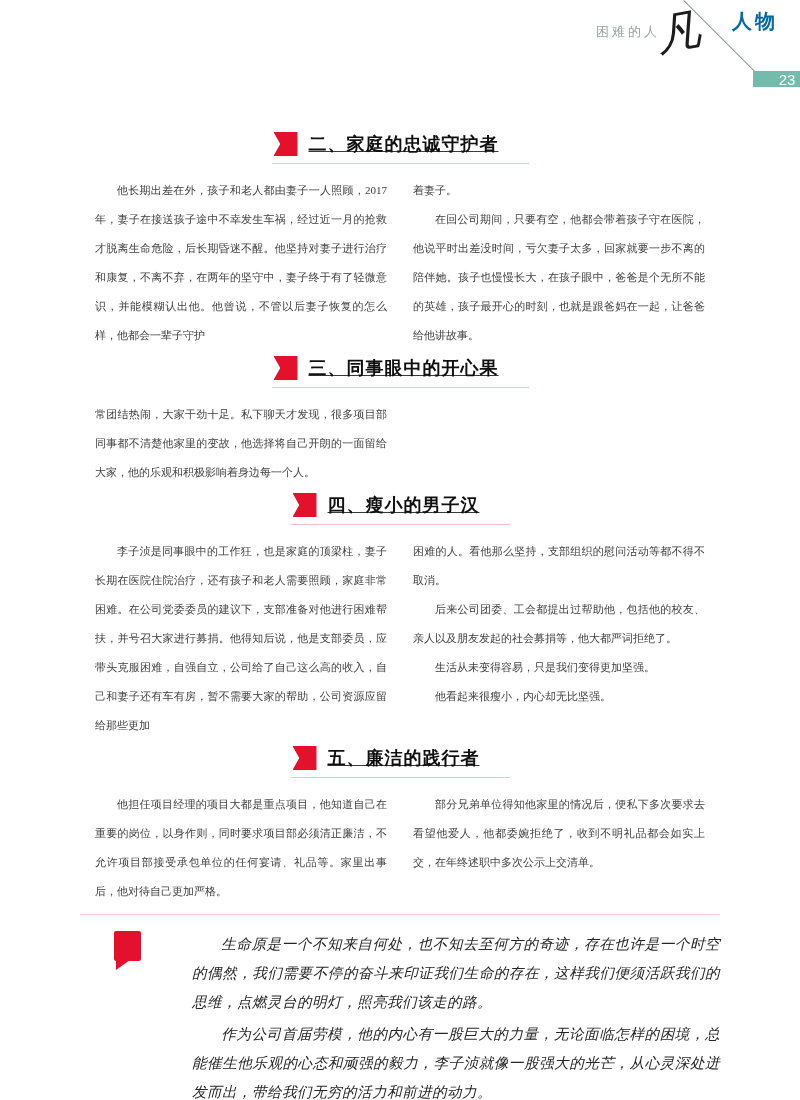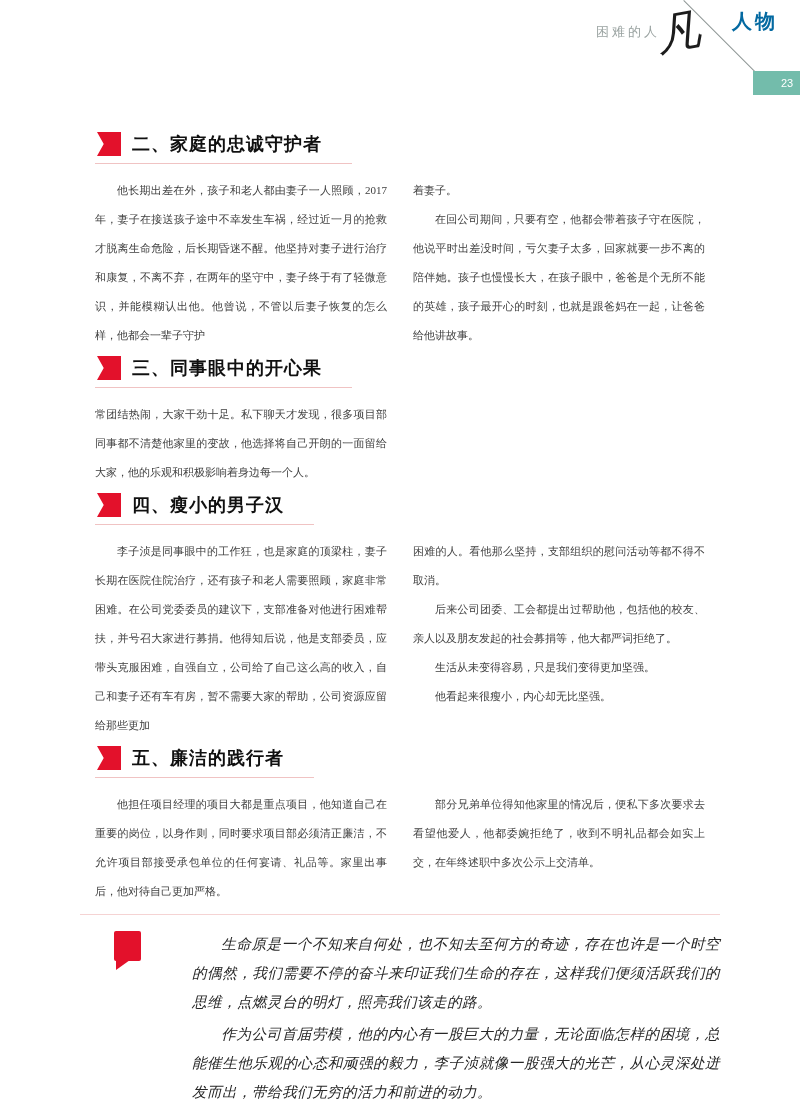--- a/index.html
+++ b/index.html
@@ -24,31 +24,31 @@
   .diag-line {
     position:absolute; top:0; left:684px; width:104px; height:1px;
     background:#8d9694; transform-origin:0 0; transform:rotate(45deg);
   }
   .section-label {
     position:absolute; top:8px; left:732px;
     font-family:"Liberation Sans", sans-serif; font-weight:700;
     font-size:20px; letter-spacing:3px; color:#0369a1;
   }
   .page-badge {
-    position:absolute; top:71px; left:753px; width:47px; height:24px;
+    position:absolute; top:71px; left:753px; width:47px; height:16px;
     background:#73BCAB; color:#fff;
-    font-family:"Liberation Sans", sans-serif; font-size:11px;
+    font-family:"Liberation Sans", sans-serif; font-size:15px;
     display:flex; align-items:center; justify-content:center;padding-left:21px;
   }
 
   
   .main { width:610px; padding-top:132px; margin-left:95px; }
 
   .sec { margin-bottom:6px; }
-  .sec-header-wrap { display:flex; justify-content:flex-start; }
+  .sec-header-wrap { display:flex; justify-content:center;text-decoration:underline; }
   .sec-header {
     display:flex; align-items:center; gap:11px;
     border-bottom:1px solid #F0C3C3;
     padding:0 30px 7px 2px; margin-bottom:12px;
   }
   .flag {
     width:24px; height:24px; background:#E3112B; flex:0 0 auto;
     clip-path:polygon(0 0, 100% 0, 100% 100%, 0 100%, 28% 50%);
   }
   .sec-title {

